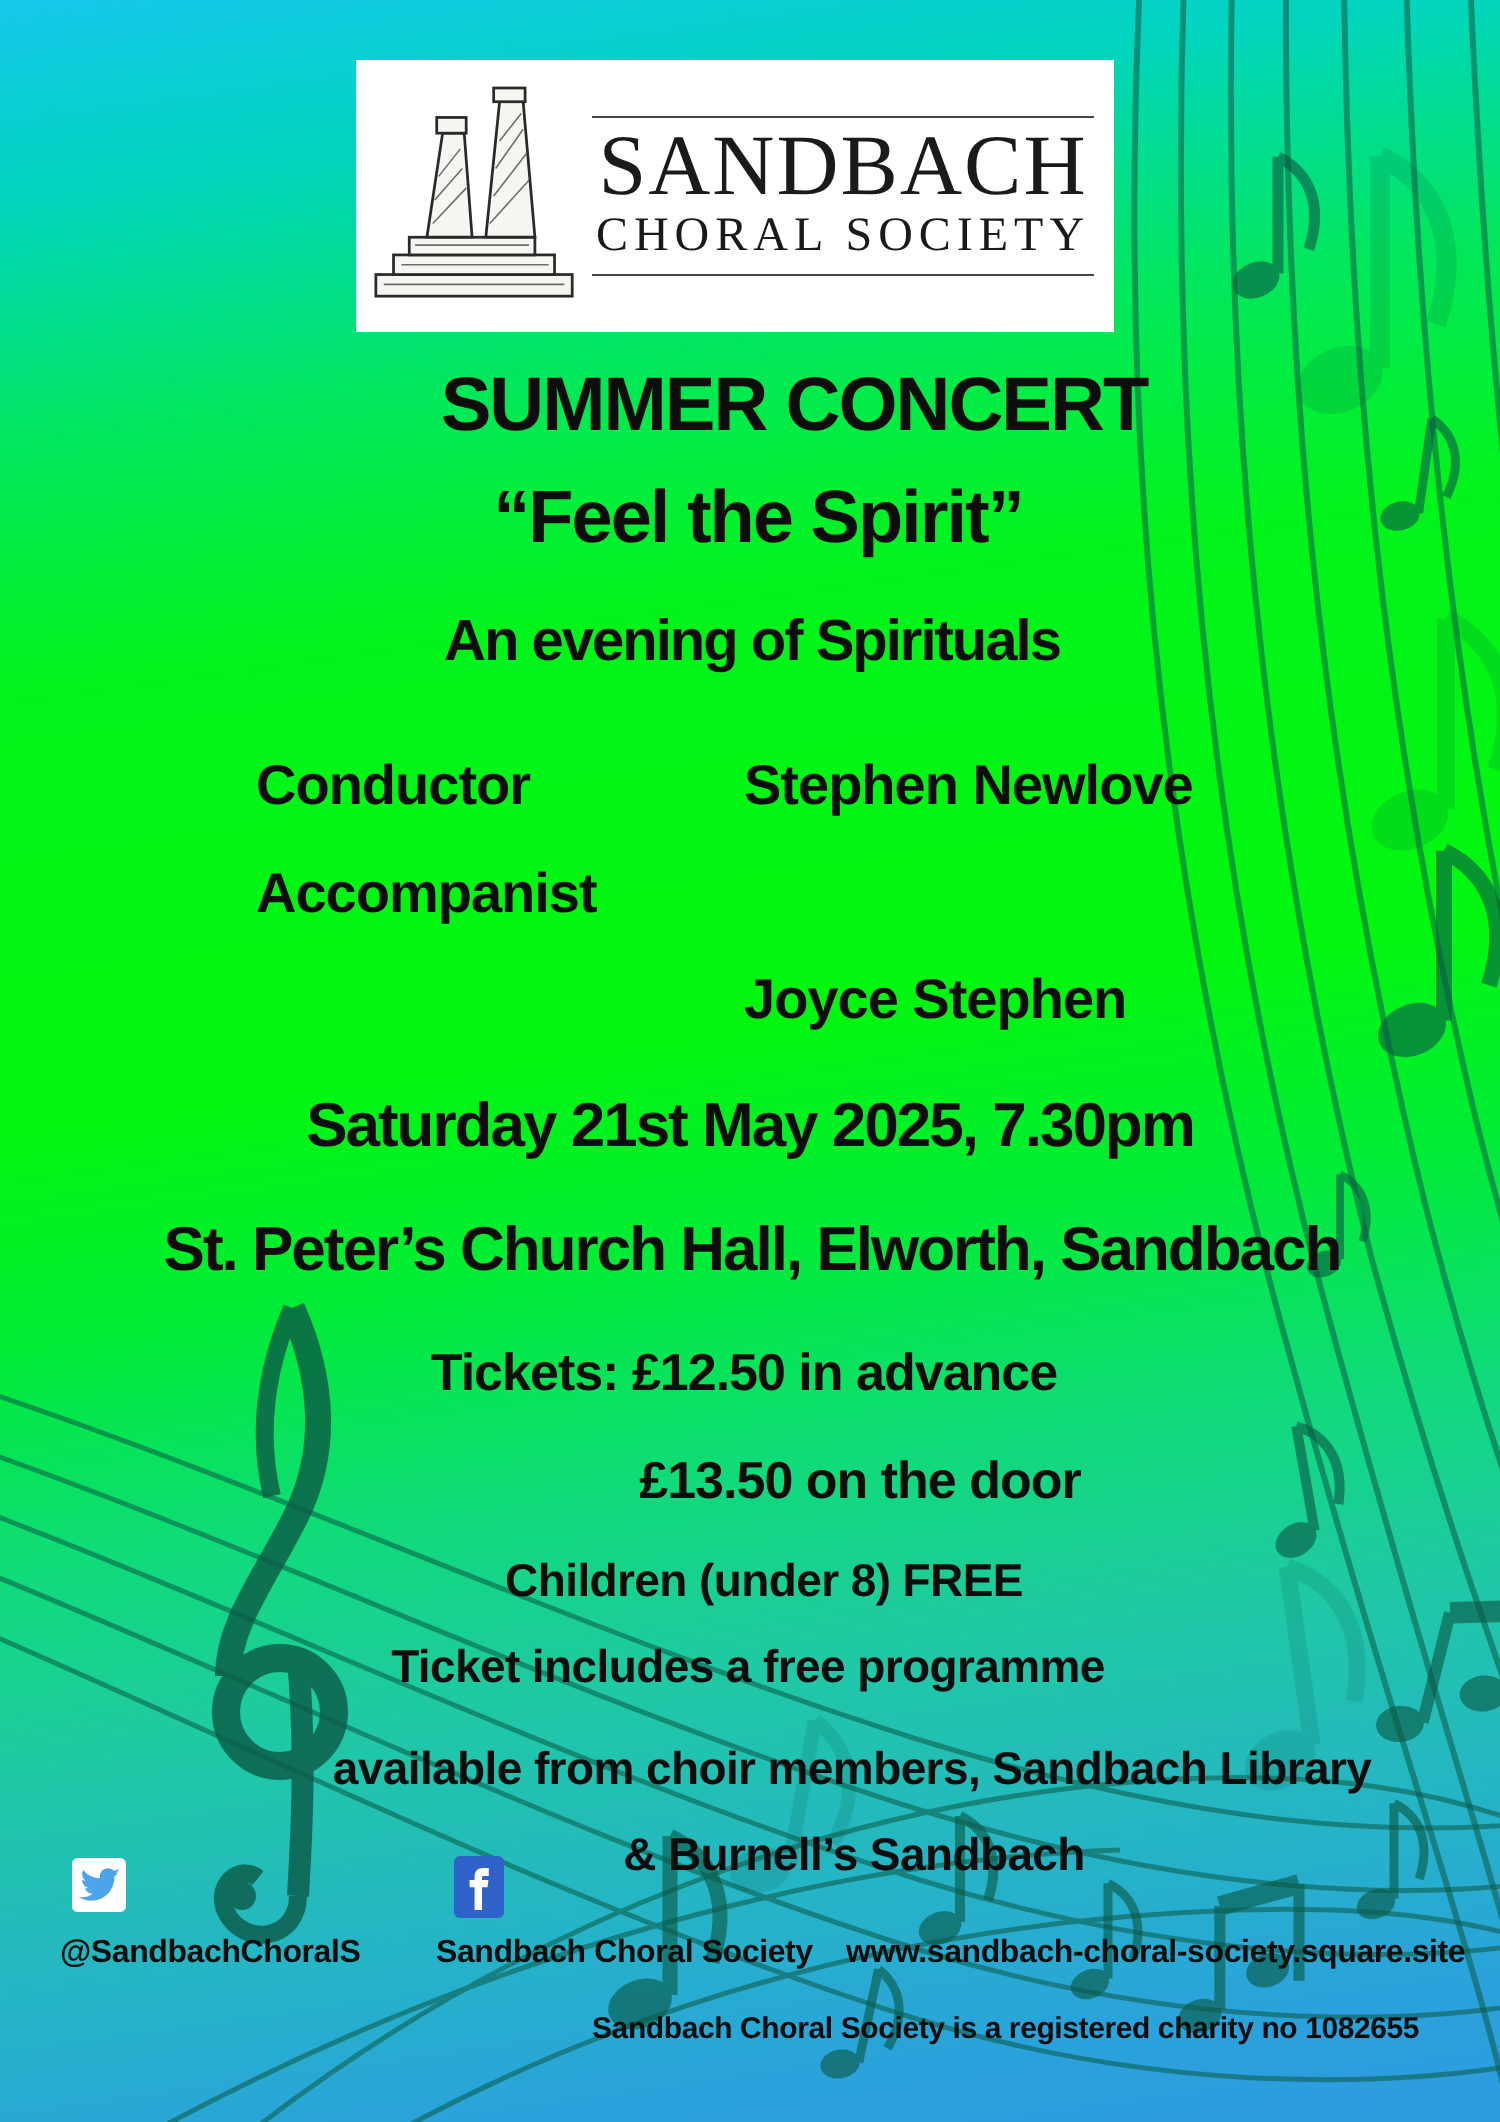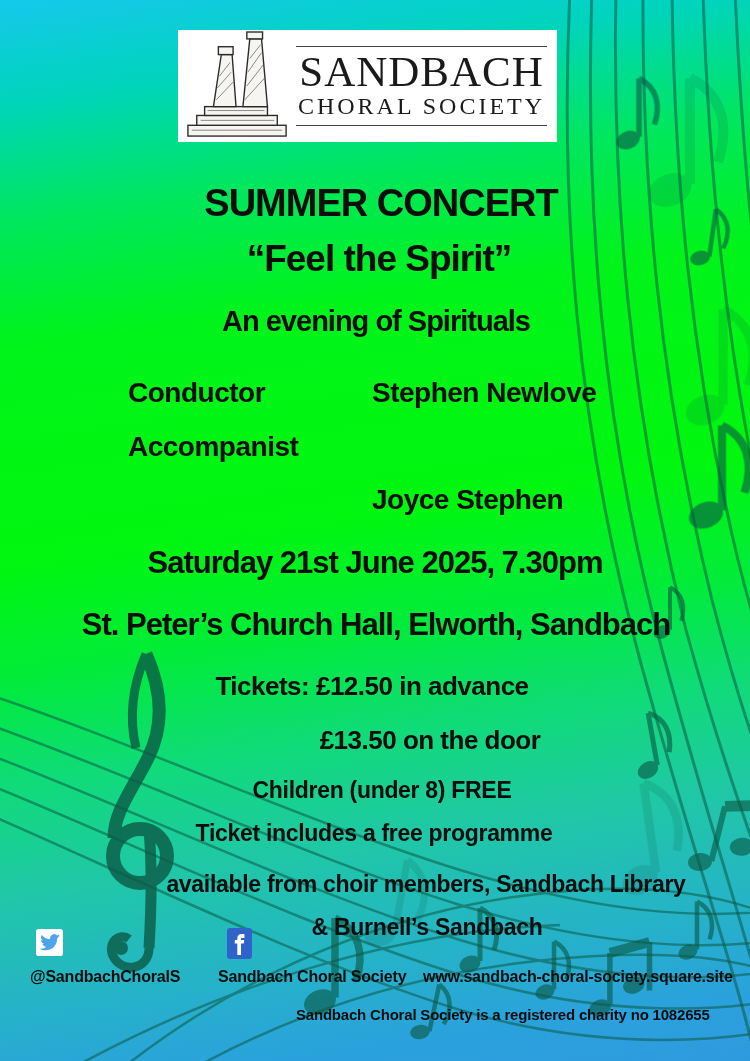--- a/index.html
+++ b/index.html
@@ -24,32 +24,32 @@
   .decor{
     position:absolute;left:0;top:0;z-index:0;
     color:#0b5a46;
   }
   .txt{
     position:absolute;z-index:2;
     color:#0d0d0d;font-weight:bold;white-space:nowrap;
     line-height:1;
   }
   .ctr{transform:translateX(-50%);}
-  .headline{font-size:38px;letter-spacing:-1px;}
+  .headline{font-size:38px;letter-spacing:-1px;margin-left:16px;}
   .subtitle{font-size:37px;letter-spacing:-1px;}
   .tagline{font-size:29px;letter-spacing:-1px;}
   .role{font-size:28px;letter-spacing:-0.5px;}
   .bigline{font-size:31px;letter-spacing:-1px;}
   .tix{font-size:26px;letter-spacing:-0.5px;}
   .small{font-size:23px;letter-spacing:-0.3px;}
   .foot{font-size:16px;letter-spacing:-0.2px;}
   .charity{font-size:15px;letter-spacing:-0.2px;}
 
   .logo-box{
-    position:absolute;left:178px;top:30px;width:379px;height:112px;
+    position:absolute;left:178px;top:30px;width:379px;height:136px;
     background:#ffffff;z-index:2;
     display:flex;align-items:center;
   }
   .crosses{margin-left:6px;flex:0 0 auto;}
   .logo-text{
     flex:1 1 auto;margin:0 10px 0 4px;
     text-align:center;color:#1a1a1a;
     border-top:1.5px solid #444;border-bottom:1.5px solid #444;
     padding:3px 0 5px 0;
     font-family:"Liberation Serif","DejaVu Serif",serif;
@@ -165,21 +165,21 @@
 
   <div class="txt ctr headline" style="left:381px;top:184px;">SUMMER CONCERT</div>
   <div class="txt ctr subtitle" style="left:379px;top:240px;">“Feel the Spirit”</div>
   <div class="txt ctr tagline" style="left:376px;top:307px;">An evening of Spirituals</div>
 
   <div class="txt role" style="left:128px;top:379px;">Conductor</div>
   <div class="txt role" style="left:372px;top:379px;">Stephen Newlove</div>
   <div class="txt role" style="left:128px;top:433px;">Accompanist</div>
   <div class="txt role" style="left:372px;top:486px;">Joyce Stephen</div>
 
-  <div class="txt ctr bigline" style="left:375px;top:547px;">Saturday 21st June 2025, 7.30pm</div>
+  <div class="txt ctr bigline" style="left:375px;top:547px;">Saturday 21st May 2025, 7.30pm</div>
   <div class="txt ctr bigline" style="left:376px;top:609px;">St. Peter’s Church Hall, Elworth, Sandbach</div>
 
   <div class="txt ctr tix" style="left:372px;top:673px;">Tickets: £12.50 in advance</div>
   <div class="txt ctr tix" style="left:430px;top:727px;">£13.50 on the door</div>
   <div class="txt ctr small" style="left:382px;top:779px;">Children (under 8) FREE</div>
   <div class="txt ctr small" style="left:374px;top:822px;">Ticket includes a free programme</div>
   <div class="txt ctr small" style="left:426px;top:873px;">available from choir members, Sandbach Library</div>
   <div class="txt ctr small" style="left:427px;top:916px;">&amp; Burnell’s Sandbach</div>
 
   <svg class="tw-icon" width="27" height="27" viewBox="0 0 24 24">

